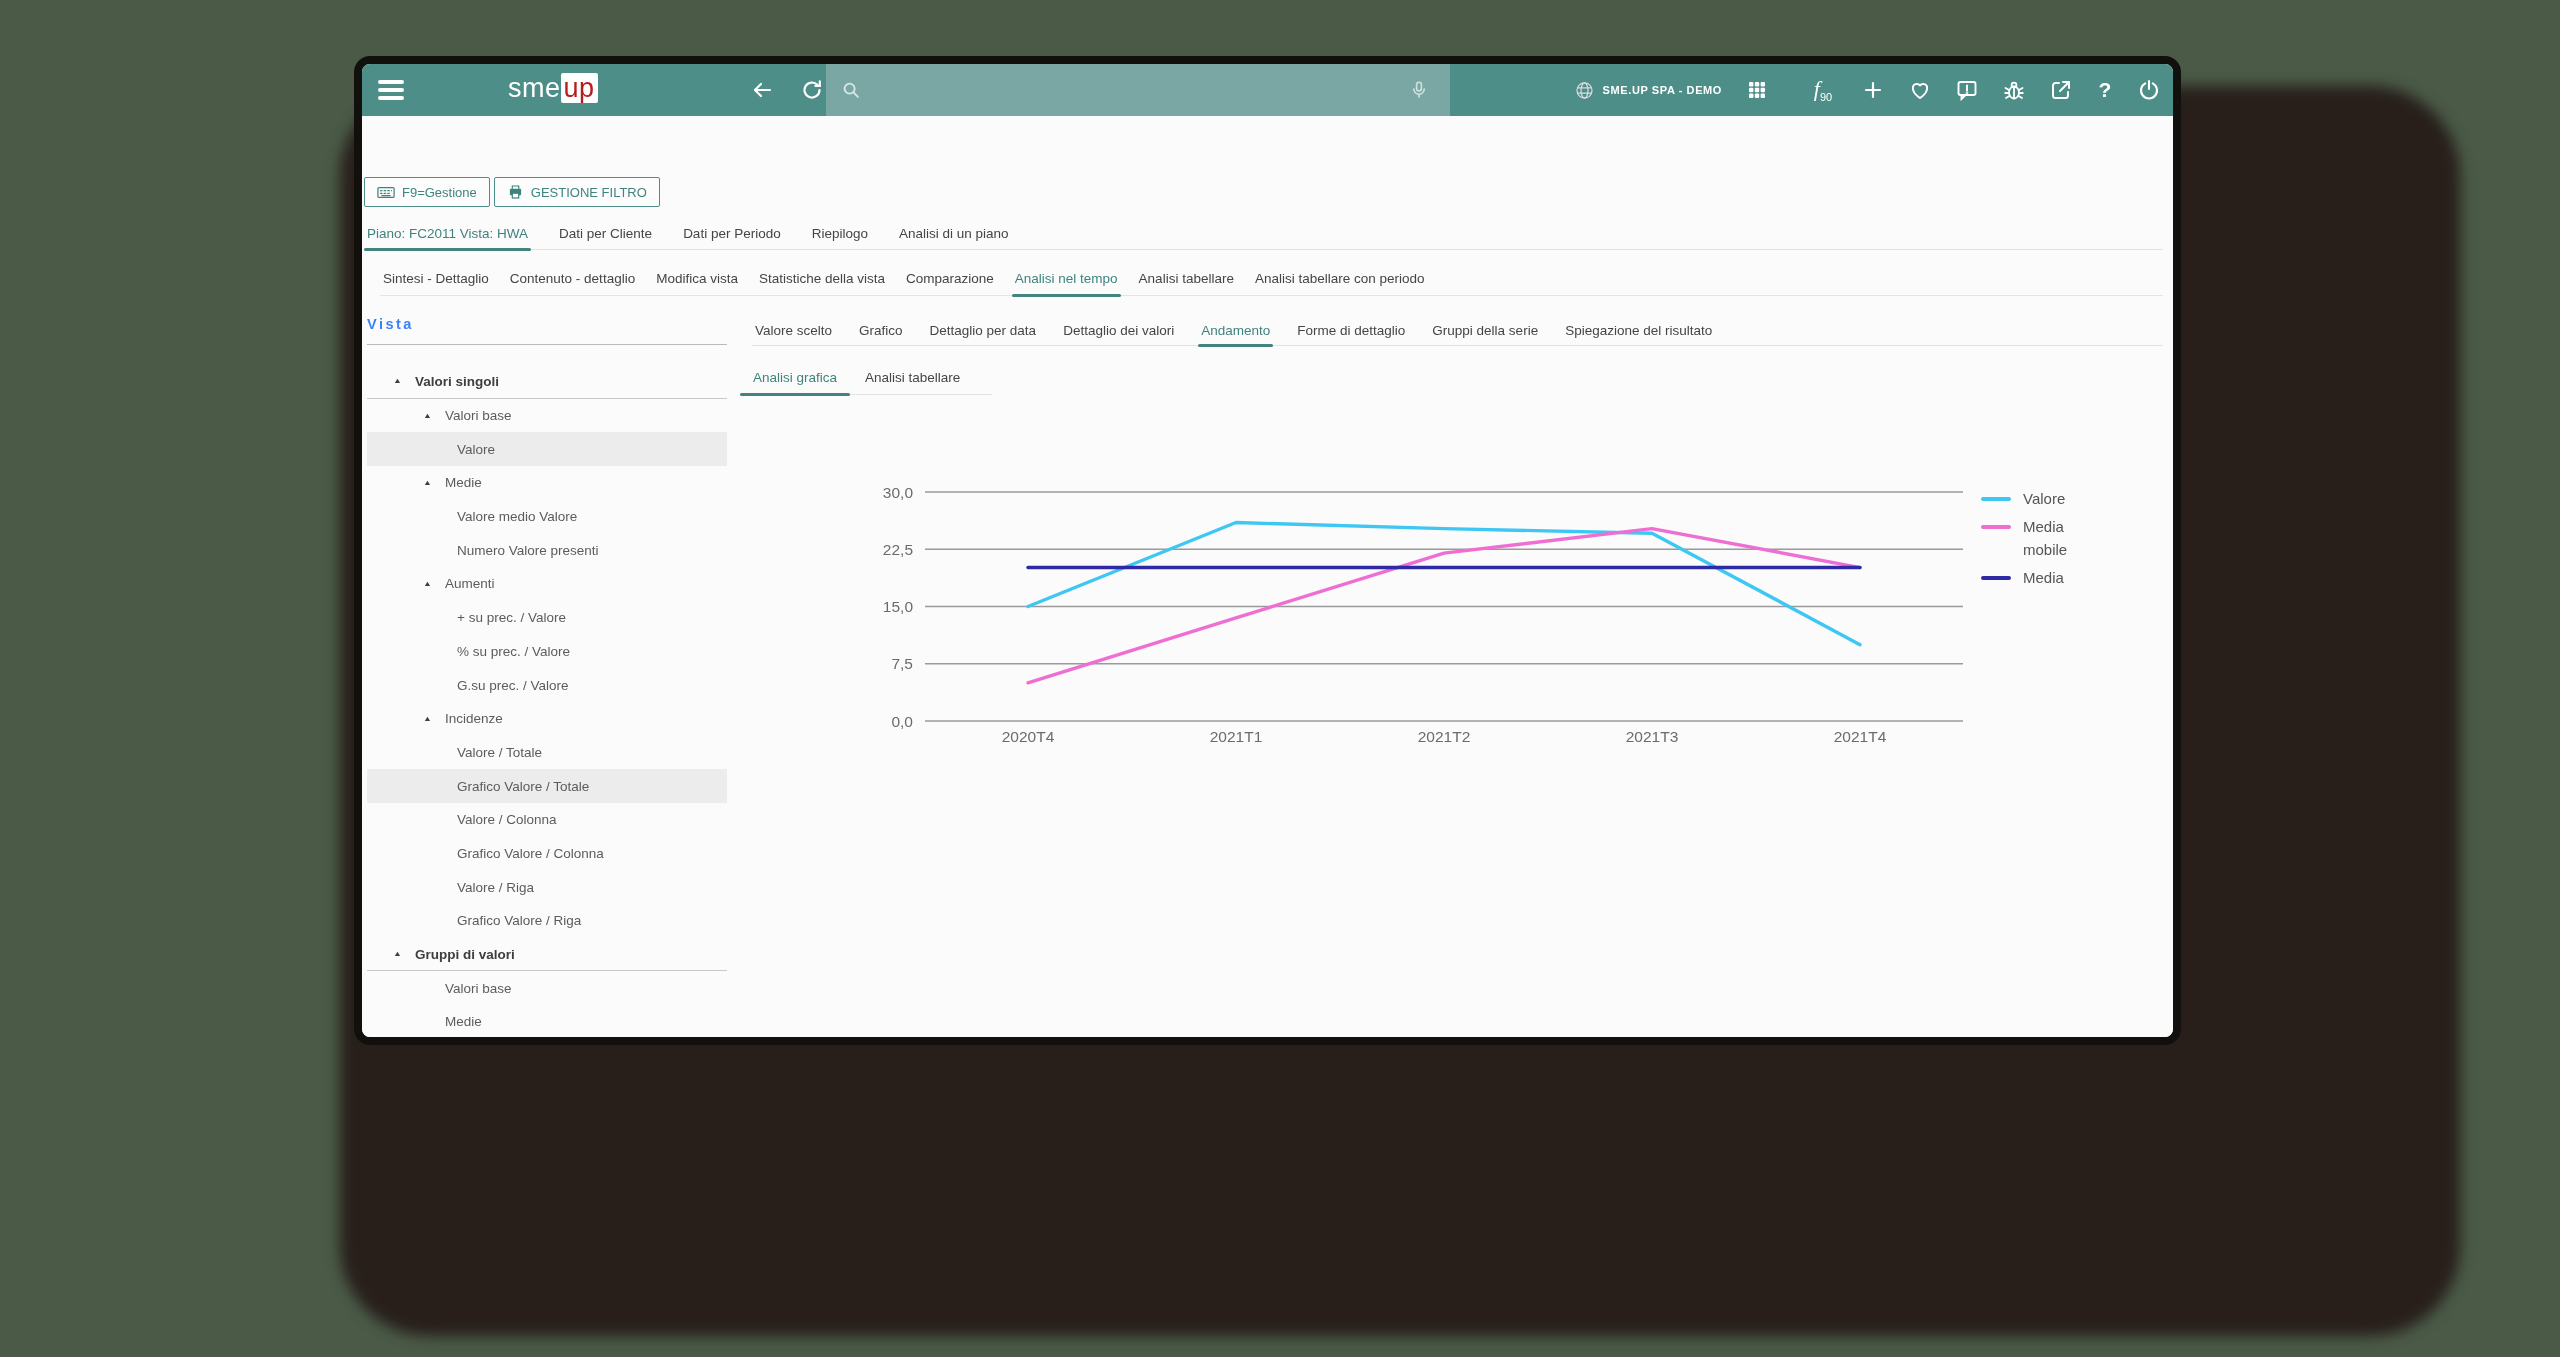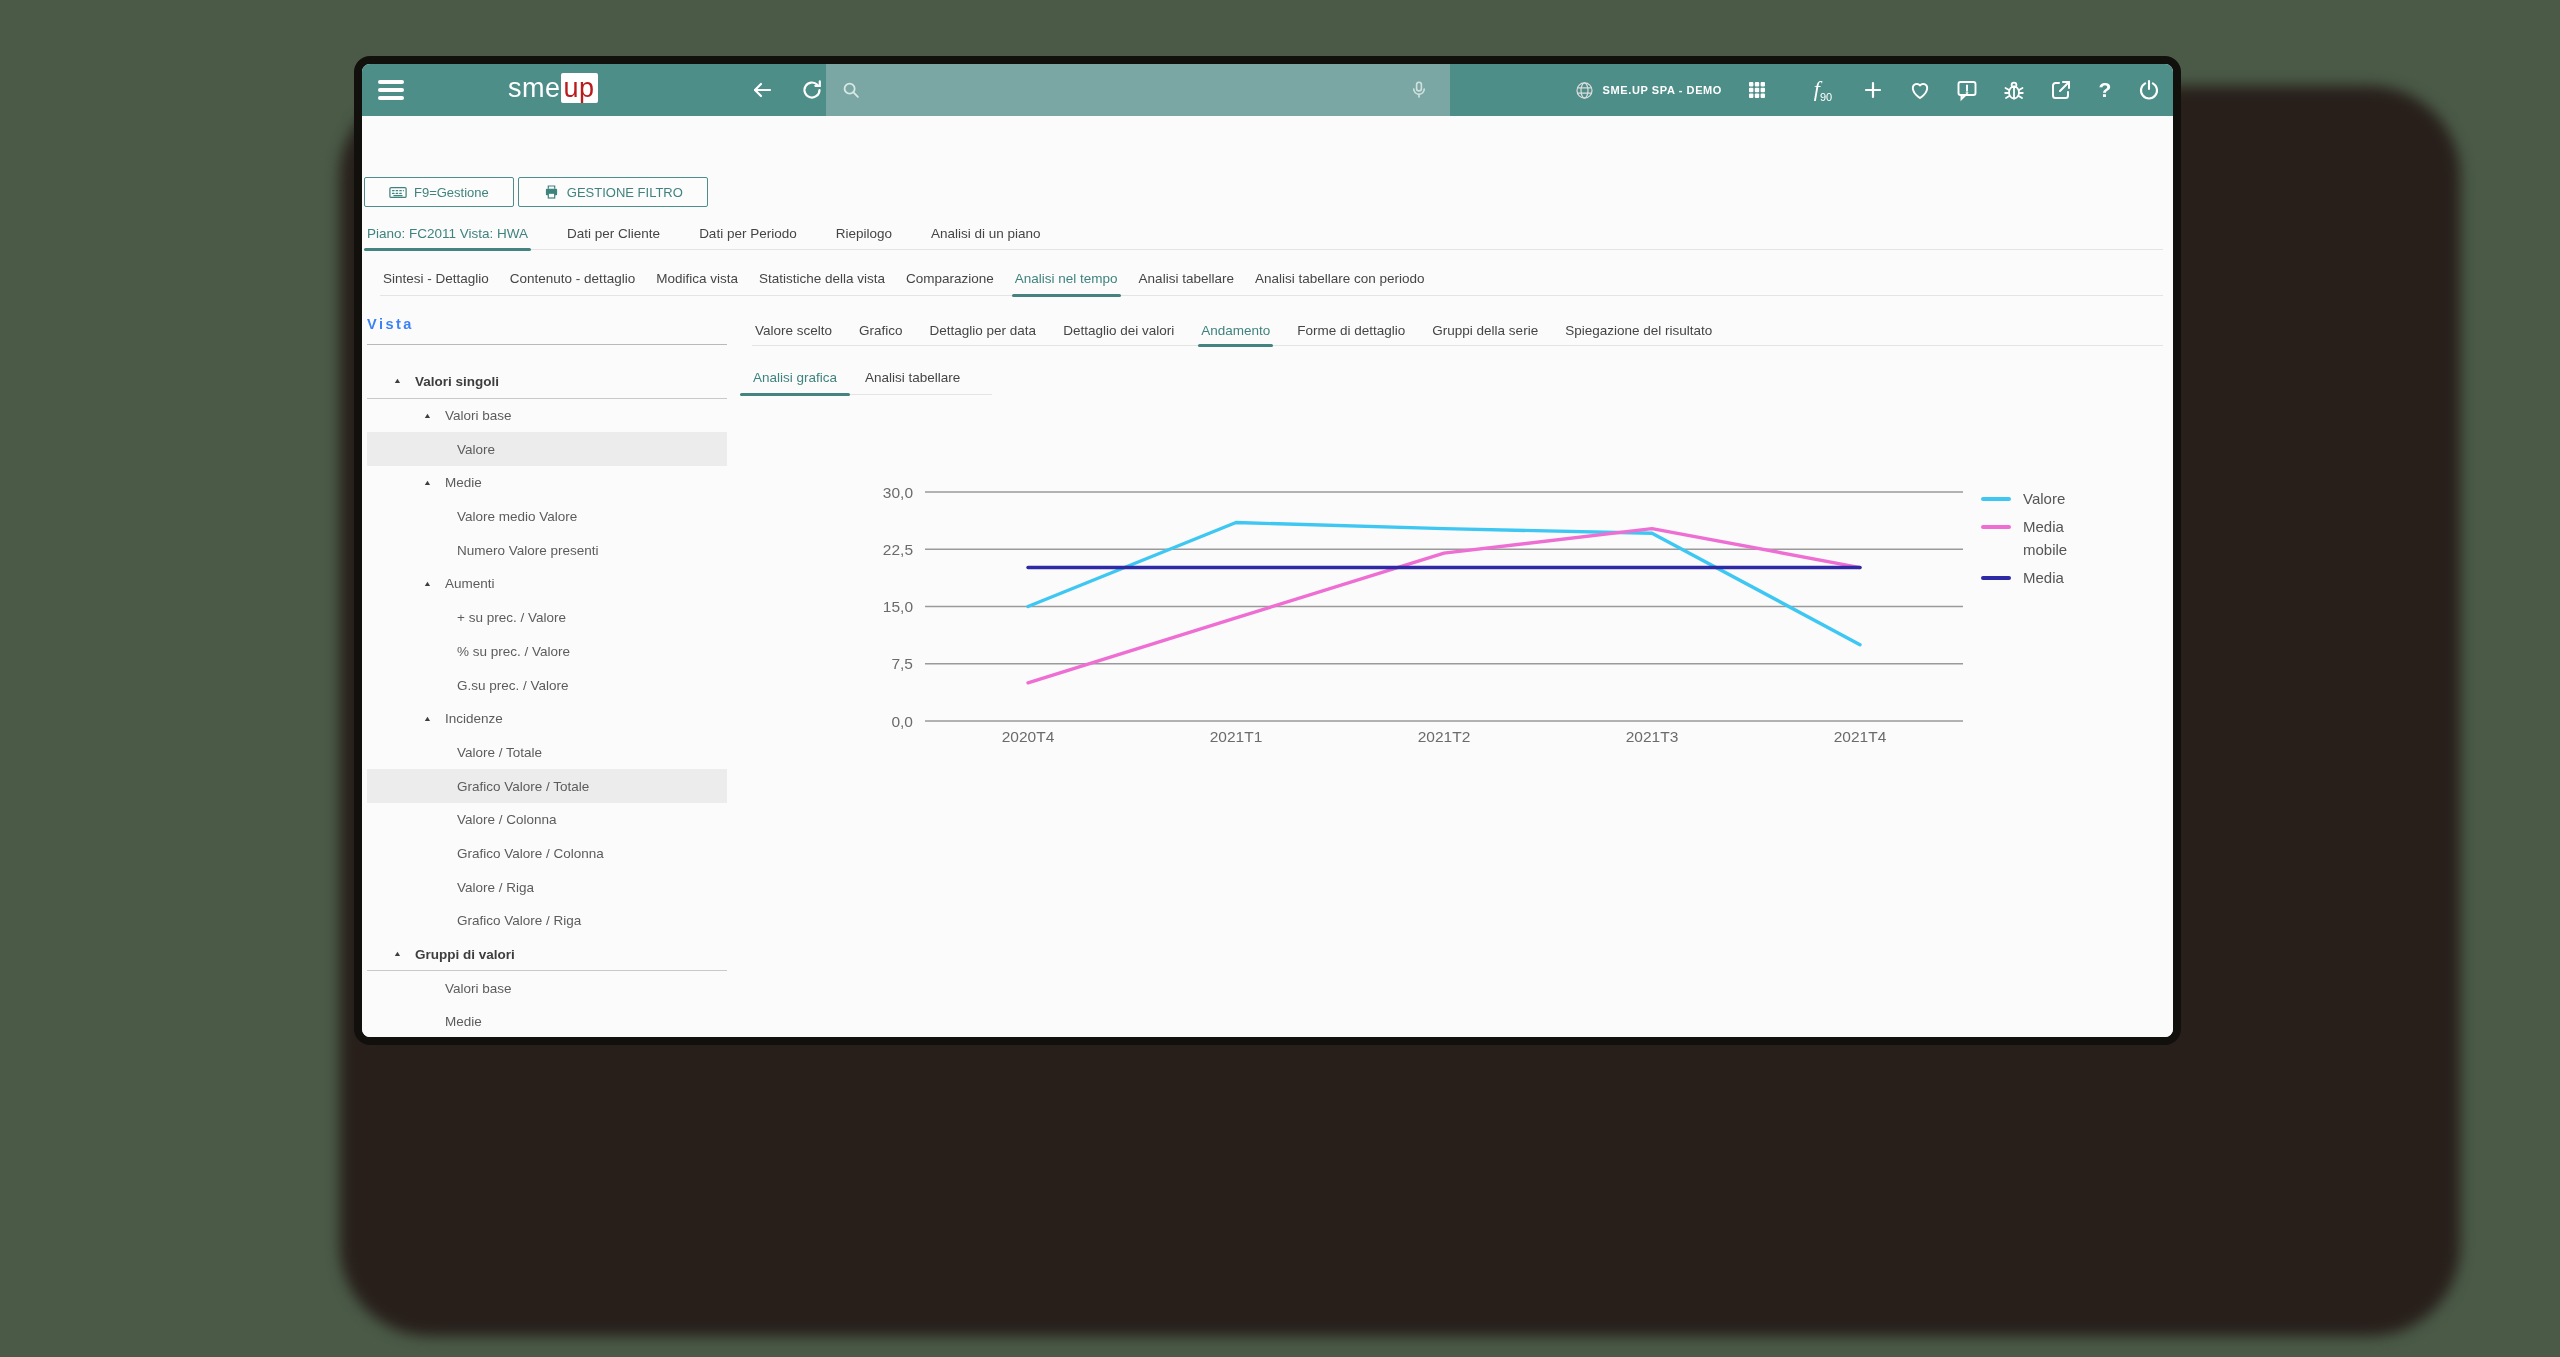--- a/index.html
+++ b/index.html
@@ -29,28 +29,28 @@
   .account{display:flex;align-items:center;gap:8px;color:#fff;}
   .account-label{font-size:11px;font-weight:bold;letter-spacing:.6px;white-space:nowrap;}
   .f90{color:#fff;font-size:22px;width:30px;text-align:center;margin-left:16px;}
   .f90 i{font-family:"Liberation Serif",serif;}
   .f90 sub{font-size:11px;}
   .help{color:#fff;font-size:21px;font-weight:bold;width:18px;text-align:center;}
   
   .content{position:absolute;top:52px;left:0;right:0;bottom:0;background:#FBFBFB;}
   .btnrow{position:absolute;left:2px;top:61px;display:flex;gap:4px;}
   .obtn{height:30px;box-sizing:border-box;border:1px solid #4D8E89;background:#FCFCFC;border-radius:2px;
-    color:#3F837E;font-size:13px;display:inline-flex;align-items:center;gap:7px;padding:0 24px;cursor:pointer;}
+    color:#3F837E;font-size:13px;display:inline-flex;align-items:center;gap:7px;padding:0 12px;cursor:pointer;}
   .tabrow{position:absolute;display:flex;border-bottom:1px solid #E4E4E4;}
   .tabrow .tab{position:relative;font-size:13.5px;color:#454545;padding:0 3px;display:flex;
     align-items:center;cursor:pointer;white-space:nowrap;}
   .tabrow .tab.active{color:#3F837E;}
   .tabrow .tab.active::after{content:'';position:absolute;left:0;right:0;bottom:-2px;height:3px;
     background:#44837F;border-radius:2px;}
-  .tabs1{left:2px;right:10px;top:102px;height:31px;gap:33px;}
+  .tabs1{left:2px;right:10px;top:102px;height:31px;gap:25px;}
   .tabs2{left:18px;right:10px;top:146px;height:33px;gap:15px;}
   .tabs3{left:390px;right:10px;top:199px;height:30px;gap:21px;}
   .tabs4{left:378px;width:252px;top:245px;height:33px;gap:2px;}
   .tabs4 .tab{padding:0 13px;}
   
   .sidebar-title{position:absolute;left:5px;top:200px;width:360px;height:28px;
     border-bottom:1px solid #B9B9B9;font-size:14.5px;font-weight:bold;letter-spacing:2.5px;color:#3b82f6;}
   .tree{position:absolute;left:5px;top:249px;width:360px;}
   .tree-row{height:33.7px;display:flex;align-items:center;font-size:13.5px;color:#5C5C5C;
     box-sizing:border-box;cursor:pointer;}

